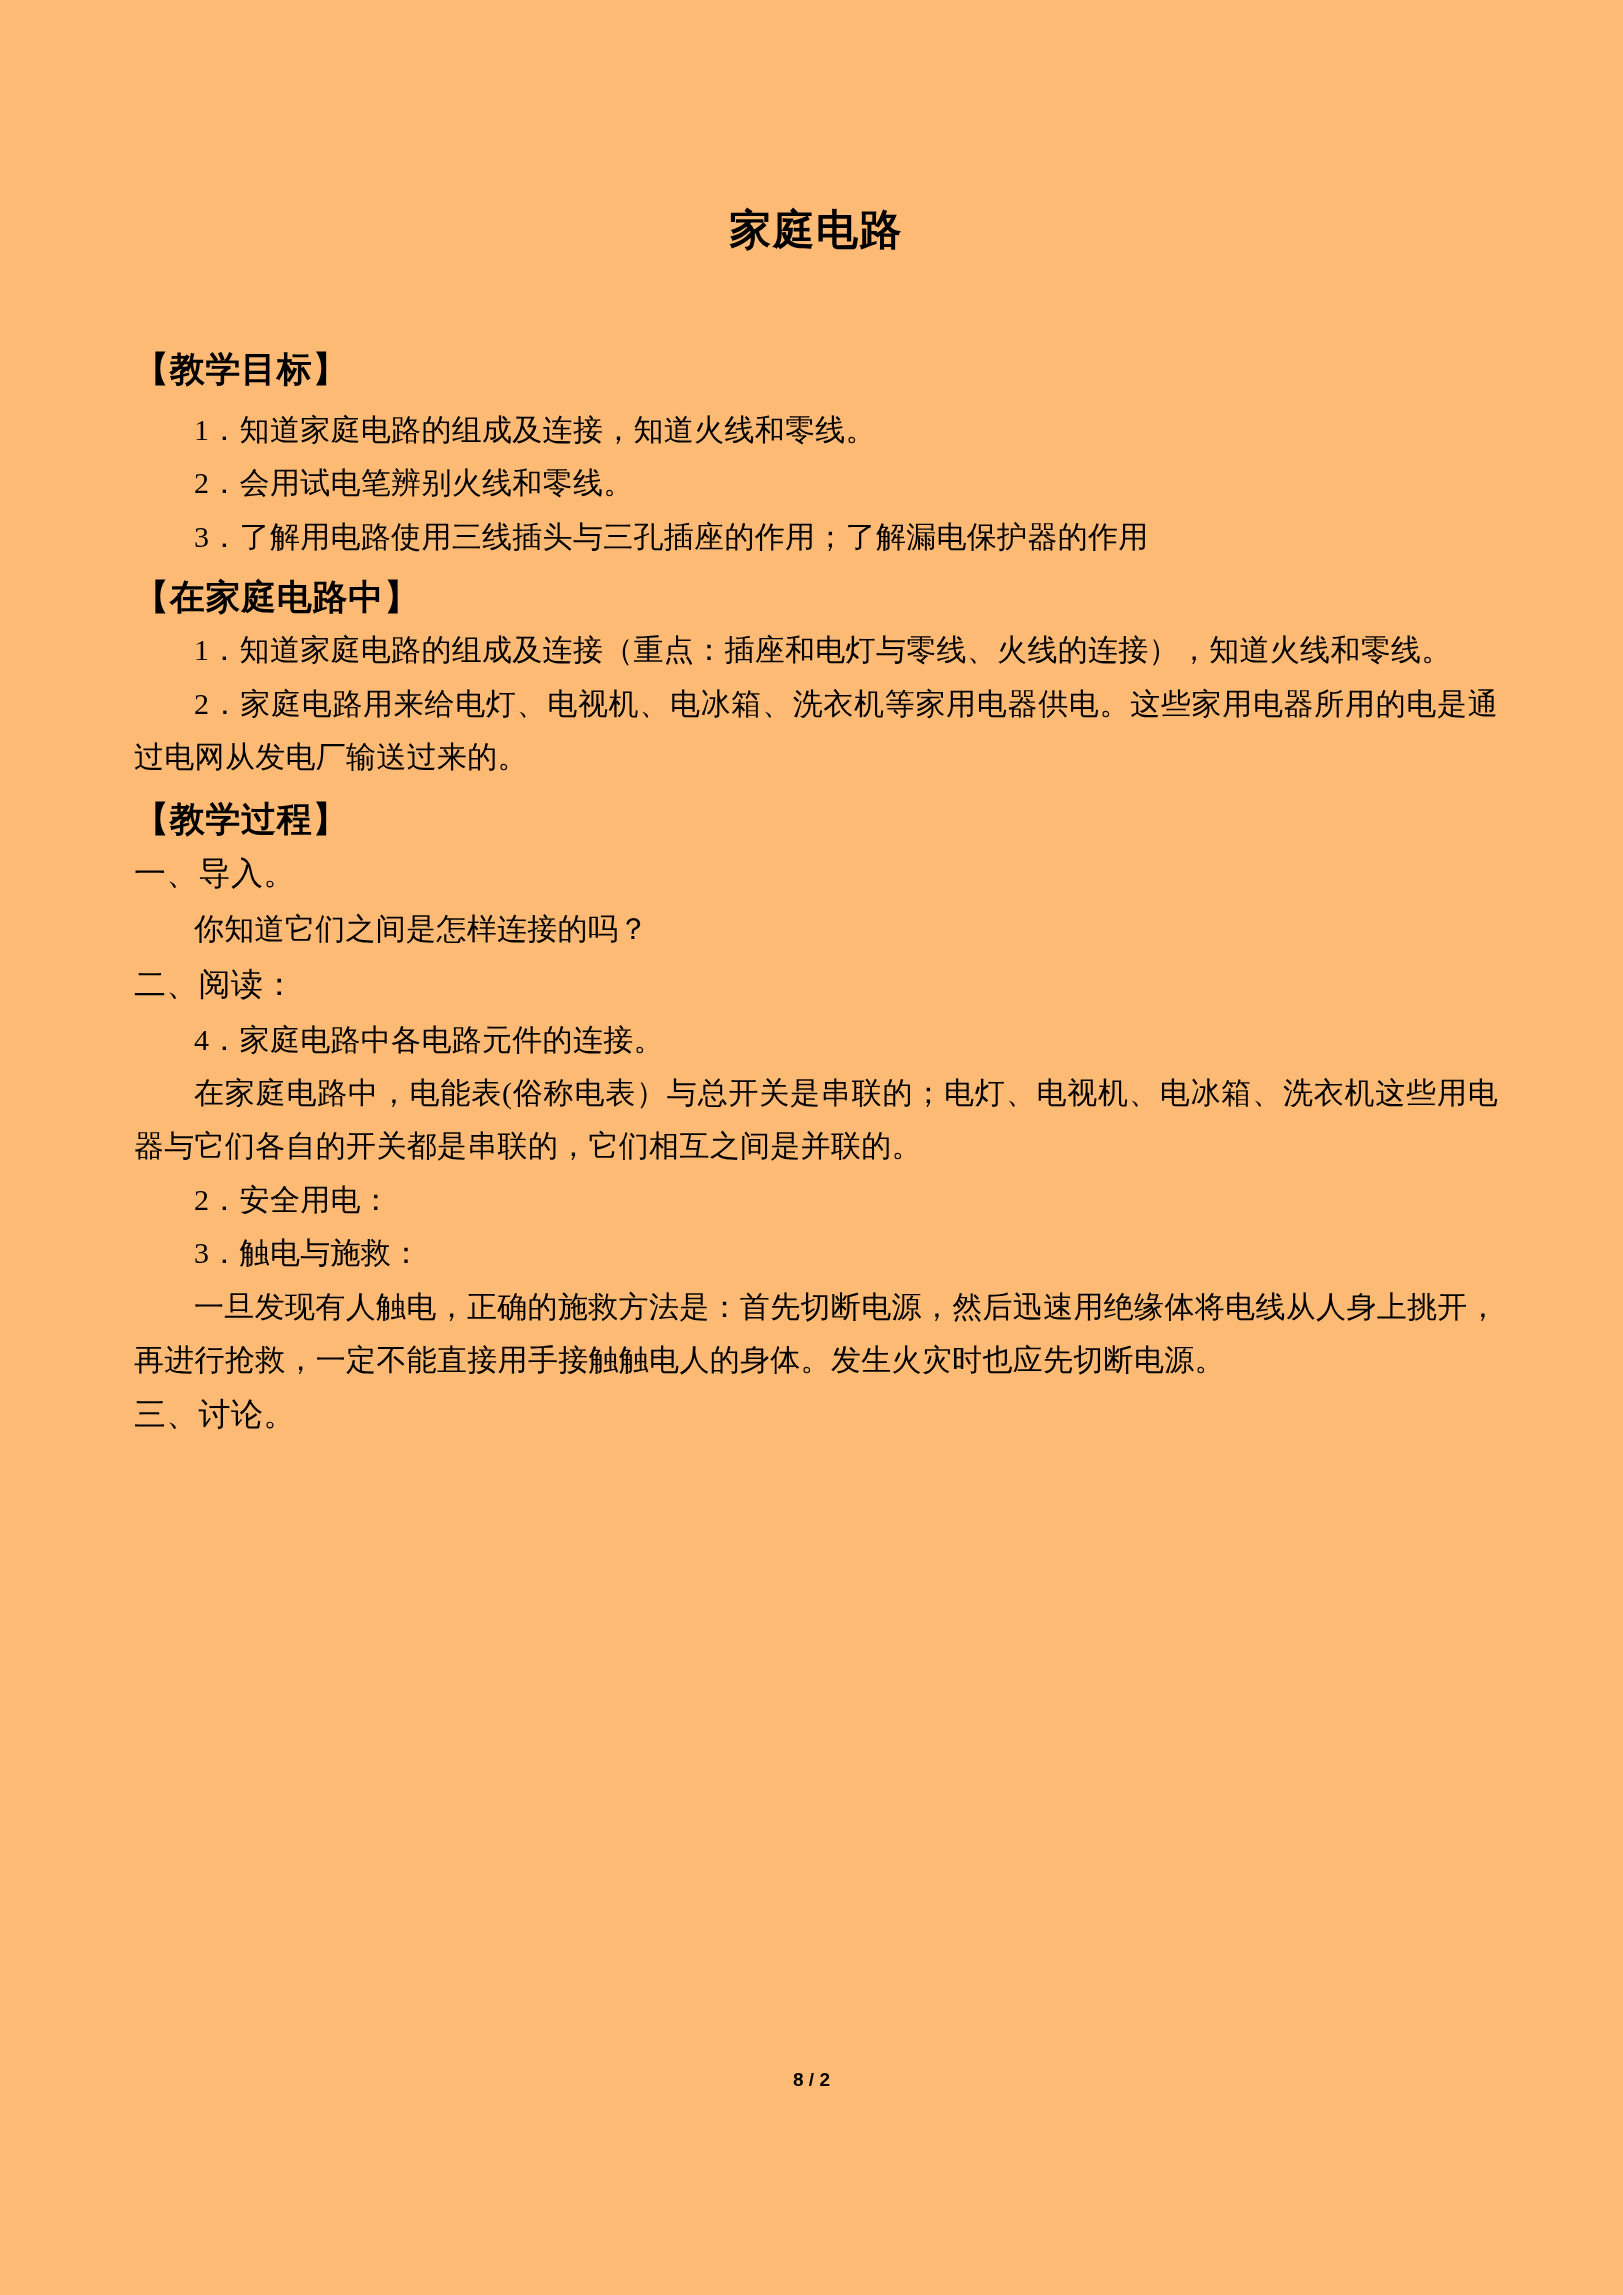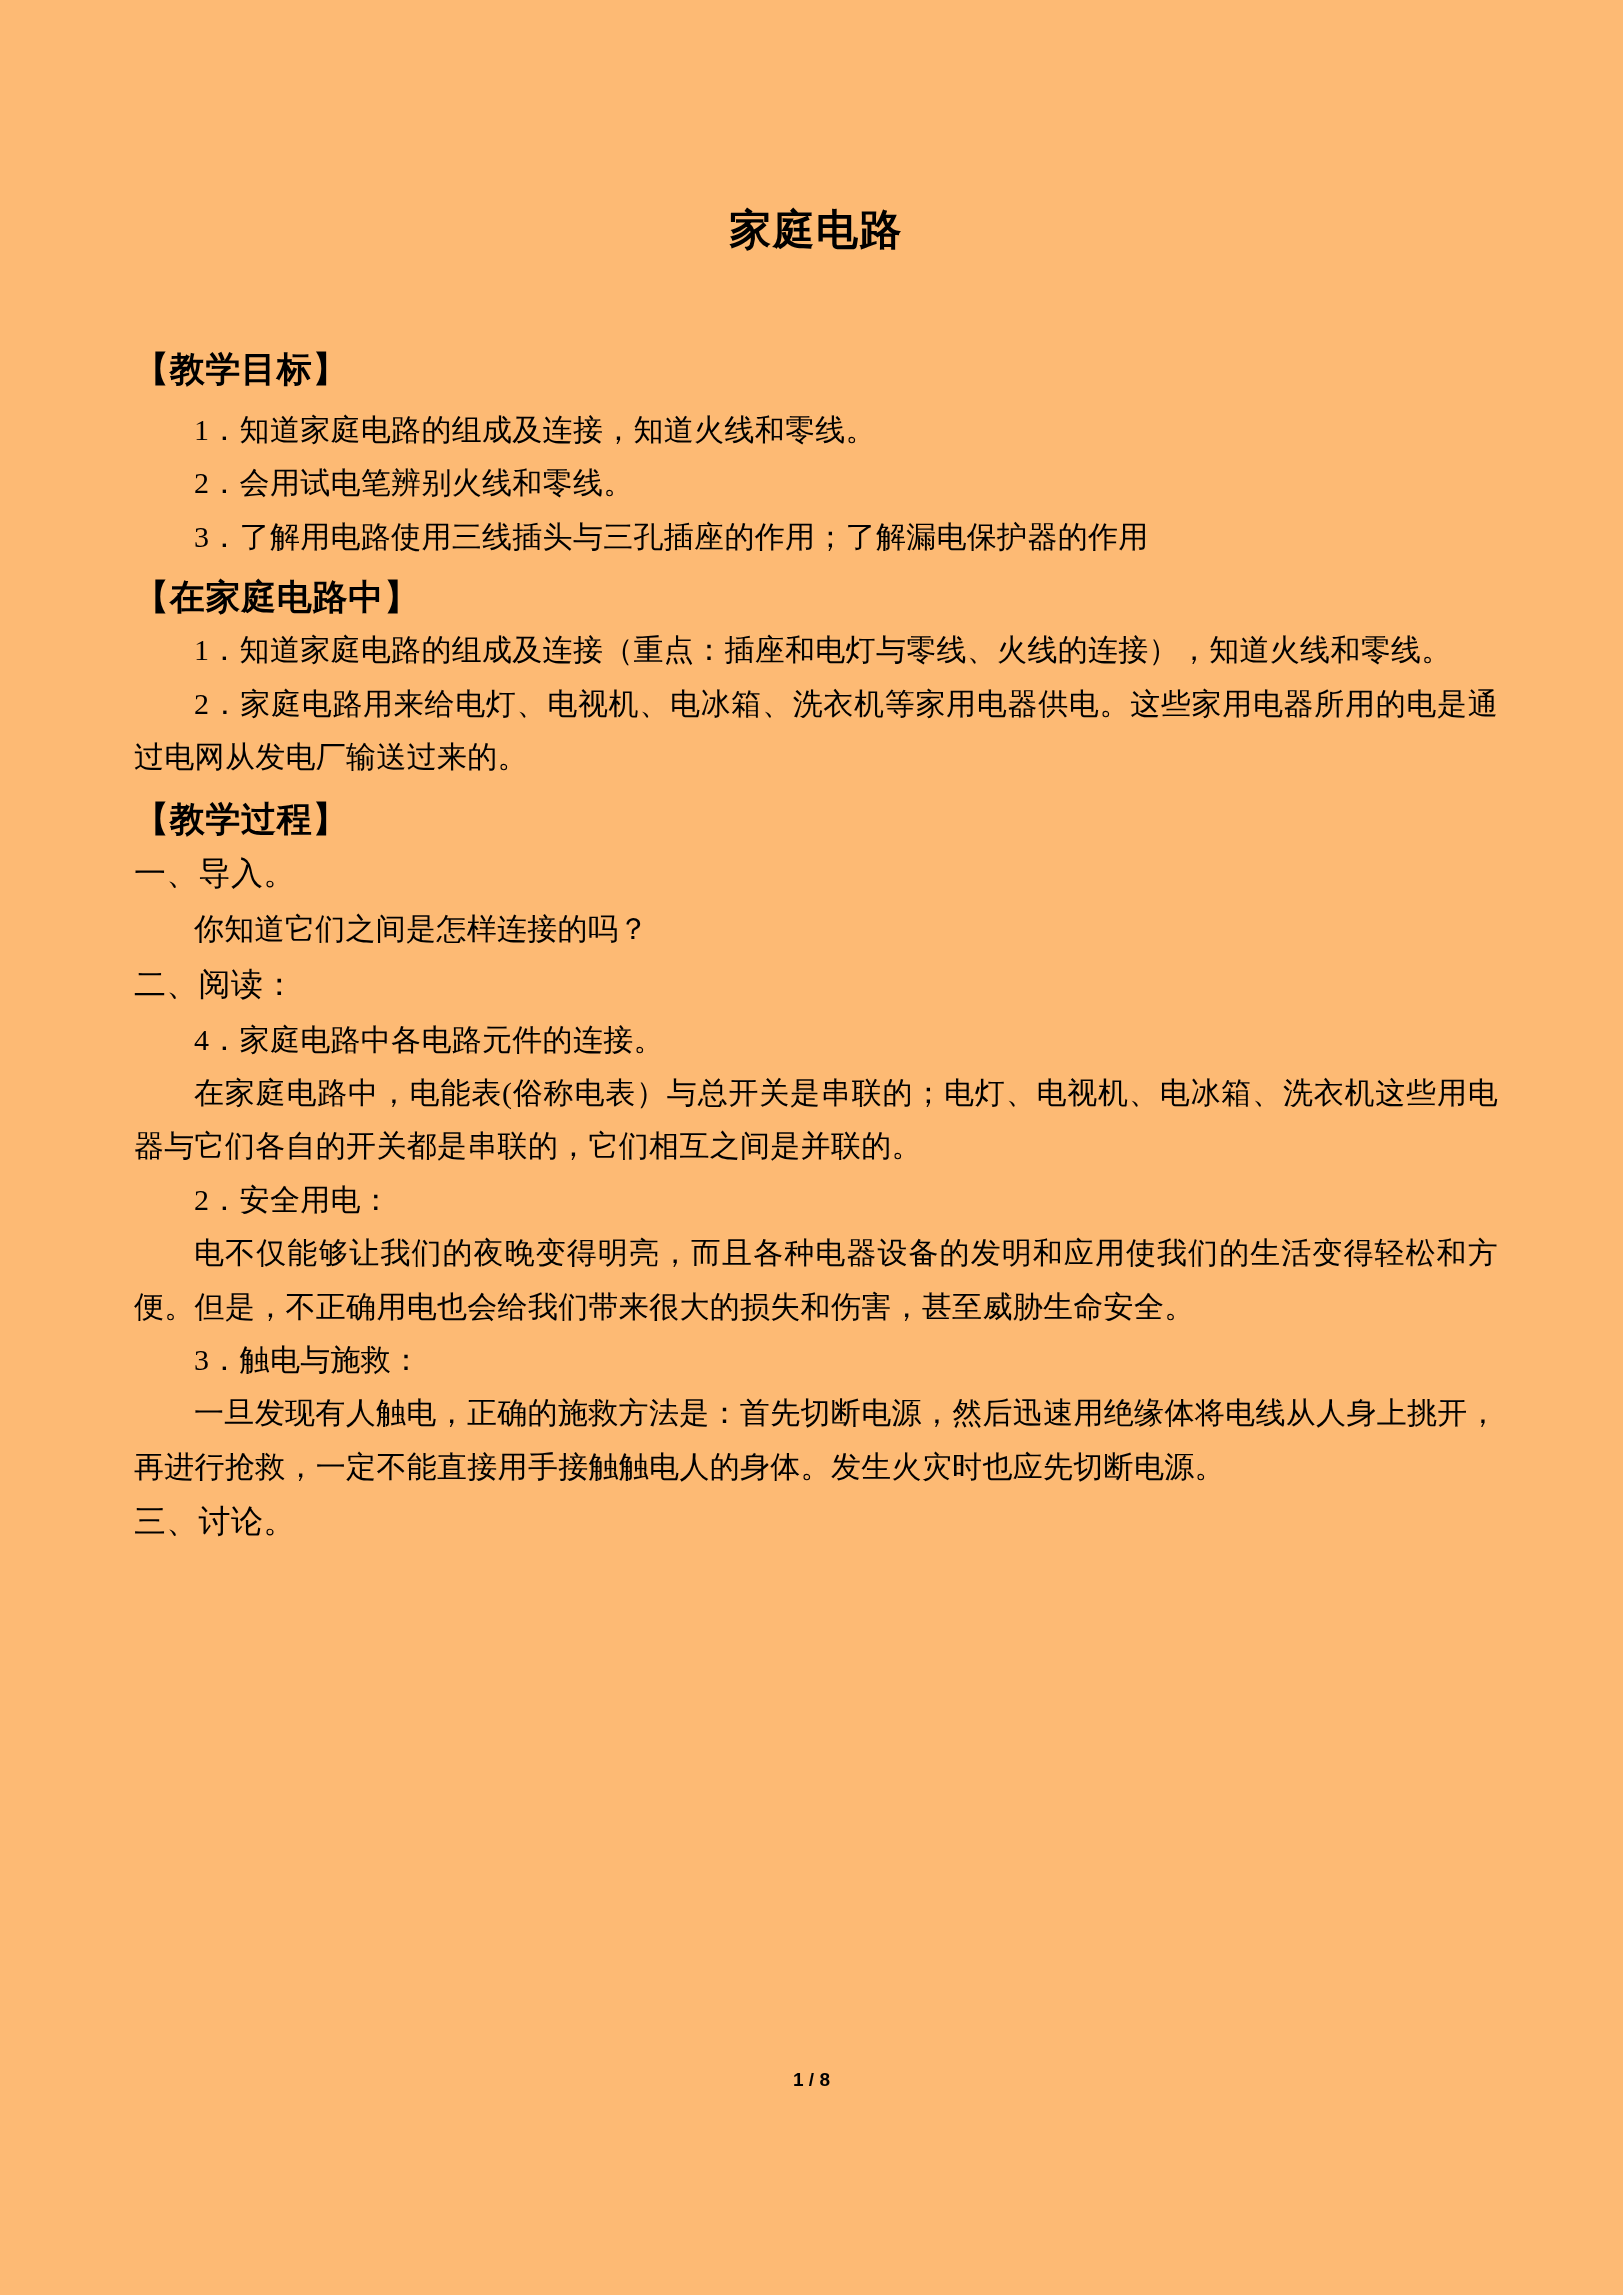--- a/index.html
+++ b/index.html
@@ -100,24 +100,23 @@
     <div class="section-header sp-before-process">【教学过程】</div>
 
     <p class="heading-num gap-s">一、导入。</p>
     <p class="para">你知道它们之间是怎样连接的吗？</p>
 
     <p class="heading-num">二、阅读：</p>
     <p class="para">4．家庭电路中各电路元件的连接。</p>
     <p class="para">在家庭电路中，电能表(俗称电表）与总开关是串联的；电灯、电视机、电冰箱、洗衣机这些用电器与它们各自的开关都是串联的，它们相互之间是并联的。</p>
 
     <p class="para">2．安全用电：</p>
-    <p class="para">电不仅能够让我们的夜晚变得明亮，而且各种电器设备的发明和应用使我们的生活变得轻松和方便。但是，不正确用电也会给我们带来很大的损失和伤害，甚至威胁生命安全。</p>
 
     <p class="para">3．触电与施救：</p>
     <p class="para">一旦发现有人触电，正确的施救方法是：首先切断电源，然后迅速用绝缘体将电线从人身上挑开，再进行抢救，一定不能直接用手接触触电人的身体。发生火灾时也应先切断电源。</p>
 
     <p class="heading-num">三、讨论。</p>
 
   </div>
 
-  <div class="footer">1 / 8</div>
+  <div class="footer">8 / 2</div>
 </div>
 
 
 </body></html>

